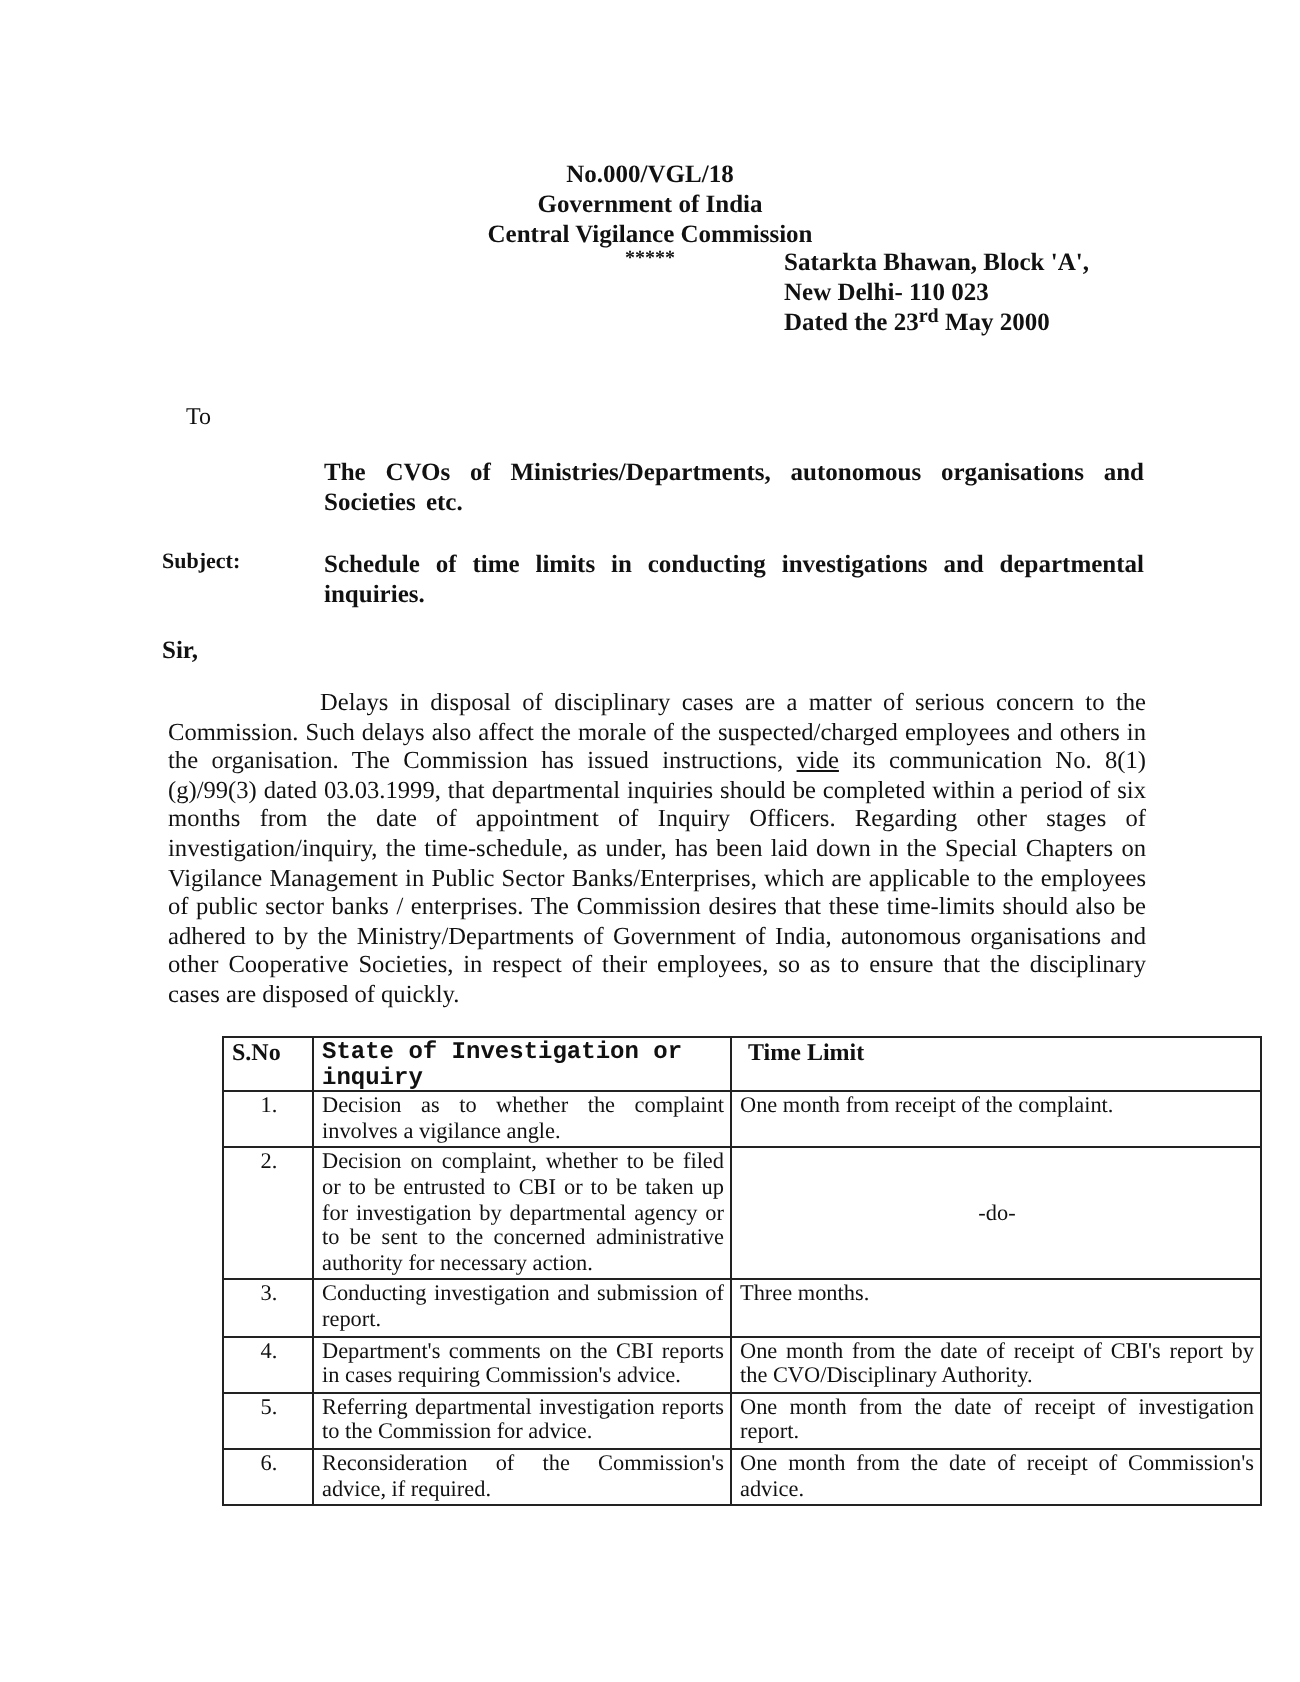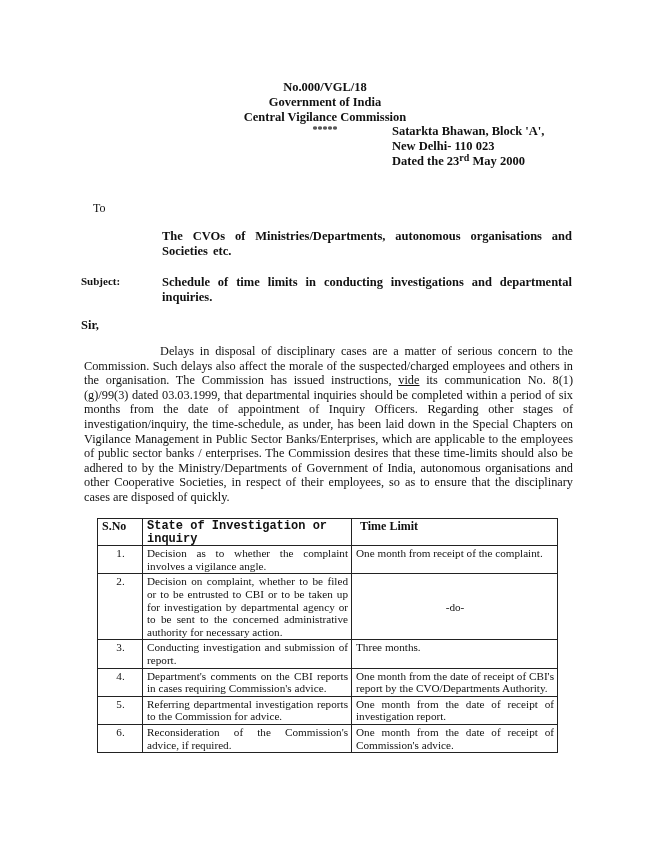--- a/index.html
+++ b/index.html
@@ -14,21 +14,21 @@
   .to-label { position: absolute; top: 201px; left: 81px; font-weight: normal; font-size: 12px; margin-left: 12px; }
   .recipient { position: absolute; top: 229px; left: 162px; width: 410px; font-weight: bold;
                font-size: 12.5px; line-height: 15px; text-align: justify; word-spacing: 2px; }
   .subject-label { position: absolute; top: 275px; left: 81px; font-weight: bold; font-size: 11px; }
   .subject-text { position: absolute; top: 275px; left: 162px; width: 410px; font-weight: bold;
                   font-size: 12.5px; line-height: 15px; text-align: justify; word-spacing: 2px; }
   .salutation { position: absolute; top: 318px; left: 81px; font-weight: bold; font-size: 12.5px; }
   .body-para { position: absolute; top: 344px; left: 84px; width: 489px; font-size: 12.3px;
                line-height: 14.6px; text-align: justify; text-indent: 76px; }
   .body-para u { text-decoration: underline; }
-  table.schedule { position: absolute; top: 518px; left: 97px; width: 461px;
+  table.schedule { position: absolute; top: 518px; left: 111px; width: 520px;
                    border-collapse: collapse; font-size: 11.2px; line-height: 12.6px; }
   table.schedule th, table.schedule td { border: 1px solid #222; vertical-align: top; padding: 1px 3px 1px 4px; }
   table.schedule th { font-weight: bold; font-size: 12px; padding-top: 1px; padding-bottom: 0px; }
   table.schedule th.col-sno { width: 37px; text-align: left; }
   table.schedule th.col-state { width: 201px; text-align: left; font-family: Liberation Mono, monospace; }
   table.schedule th.col-time { text-align: left; padding-left: 8px; }
   table.schedule td.sno { text-align: center; }
   table.schedule td.state, table.schedule td.time { text-align: justify; }
   table.schedule td.ditto { text-align: center; vertical-align: middle; }
   table.schedule { border: 1.5px solid #222; }
@@ -79,21 +79,21 @@
       <td class="ditto">-do-</td>
     </tr>
     <tr>
       <td class="sno">3.</td>
       <td class="state">Conducting investigation and submission of report.</td>
       <td class="time">Three months.</td>
     </tr>
     <tr>
       <td class="sno">4.</td>
       <td class="state">Department's comments on the CBI reports in cases requiring Commission's advice.</td>
-      <td class="time">One month from the date of receipt of CBI's report by the CVO/Departments Authority.</td>
+      <td class="time">One month from the date of receipt of CBI's report by the CVO/Disciplinary Authority.</td>
     </tr>
     <tr>
       <td class="sno">5.</td>
       <td class="state">Referring departmental investigation reports to the Commission for advice.</td>
       <td class="time">One month from the date of receipt of investigation report.</td>
     </tr>
     <tr>
       <td class="sno">6.</td>
       <td class="state">Reconsideration of the Commission's advice, if required.</td>
       <td class="time">One month from the date of receipt of Commission's advice.</td>

